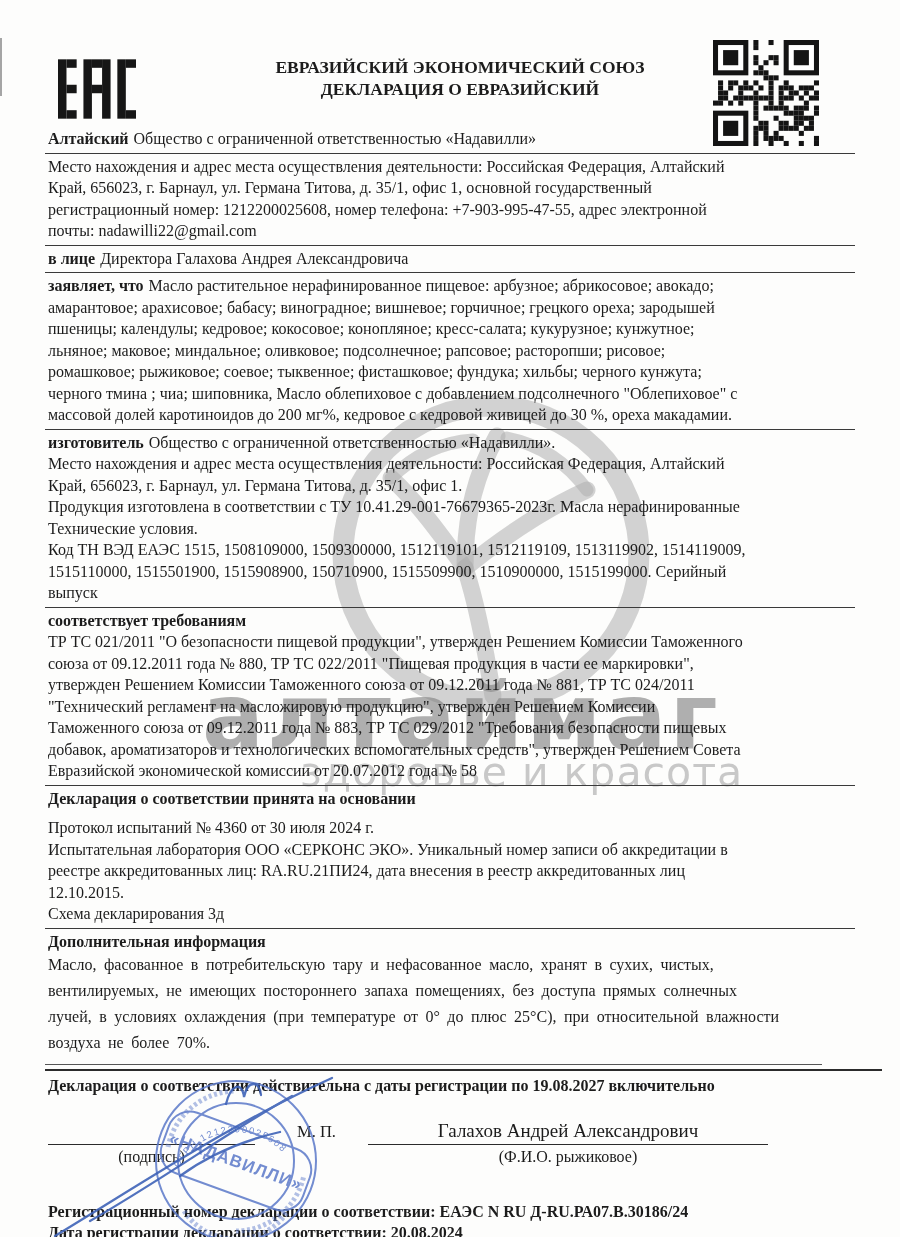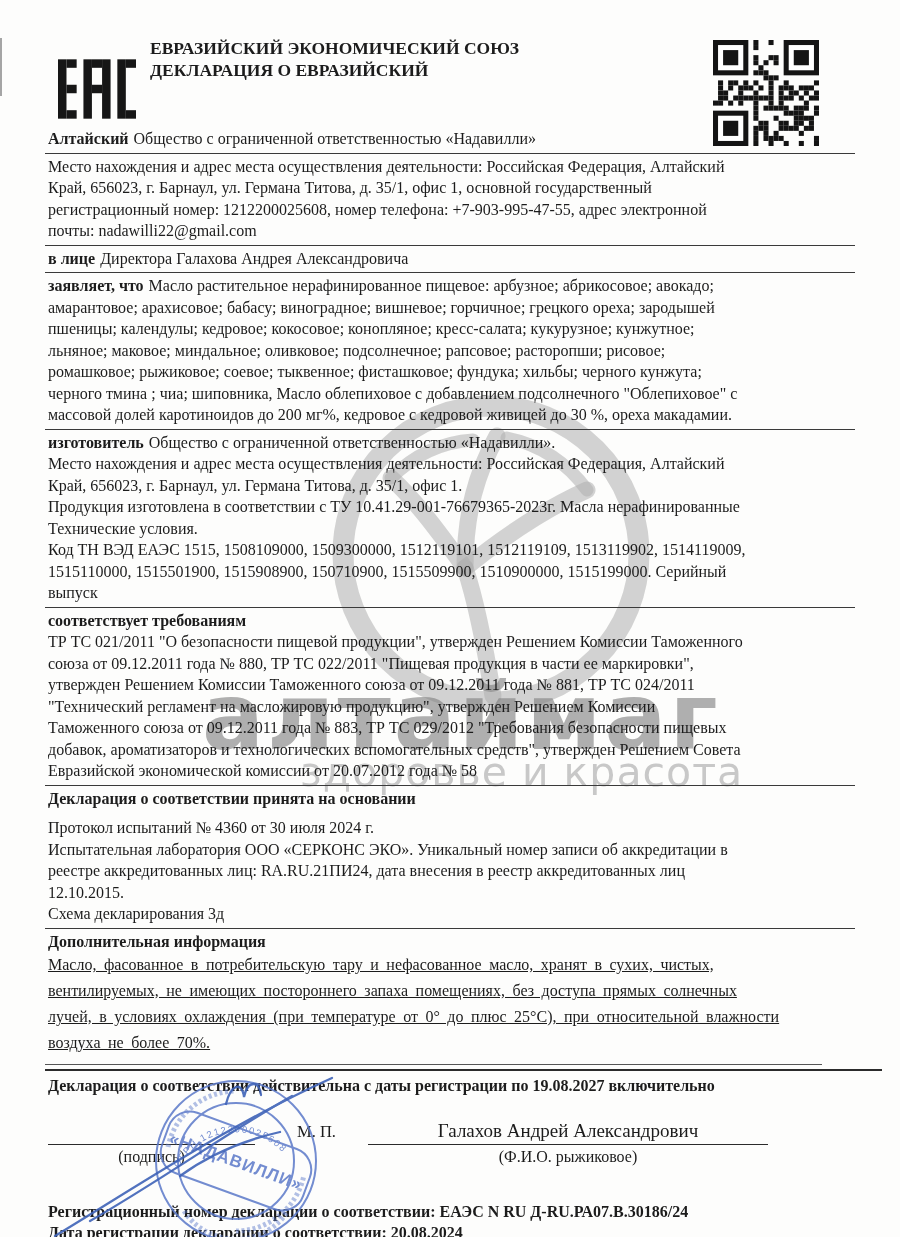--- a/index.html
+++ b/index.html
@@ -8,24 +8,24 @@
     font-family:"Liberation Serif","DejaVu Serif",serif;color:#1c1c1c;
   }
   .content{position:relative;z-index:1;}
   p{margin:0;padding:0 48px 0 48px;font-size:16px;line-height:21.5px;}
   .ml{white-space:pre-line;}
   b.lbl{margin-right:5px;}
   .bold{font-weight:bold;}
   hr.sep{border:none;border-top:1.6px solid #3a3a3a;margin:3px 45px 2px 45px;height:0;}
   hr.sep-thin{border:none;border-top:1px solid #555;margin:8px 78px 0 45px;height:0;}
   hr.sep-thick{border:none;border-top:2.6px solid #2b2b2b;margin:4px 18px 4px 45px;height:0;}
-  .just .ml{word-spacing:3.5px;text-decoration:underline;}
+  .just .ml{word-spacing:3.5px;}
   .just{line-height:26px;}
   .header{position:relative;height:128px;}
-  .titles{padding-top:37px;margin:0 130px 0 150px;text-align:left;
+  .titles{padding-top:56px;margin:0 130px 0 150px;text-align:center;
           font-weight:bold;font-size:17.5px;line-height:22px;}
   .eac{position:absolute;left:58px;top:55px;}
   .qr{position:absolute;left:713px;top:40px;width:106px;height:106px;}
   .gap8{height:8px;}
   
   .sig-block{position:relative;height:80px;margin-top:14px;padding-left:14px;}
   .sig-line-left{position:absolute;left:48px;top:33px;width:207px;border-bottom:1.5px solid #2b2b2b;}
   .sig-caption-left{position:absolute;left:48px;top:37px;width:207px;text-align:center;font-size:16px;}
   .mp{position:absolute;left:297px;top:11px;font-size:16.5px;}
   .sig-name{position:absolute;left:368px;top:9px;width:400px;text-align:center;font-size:19px;}

